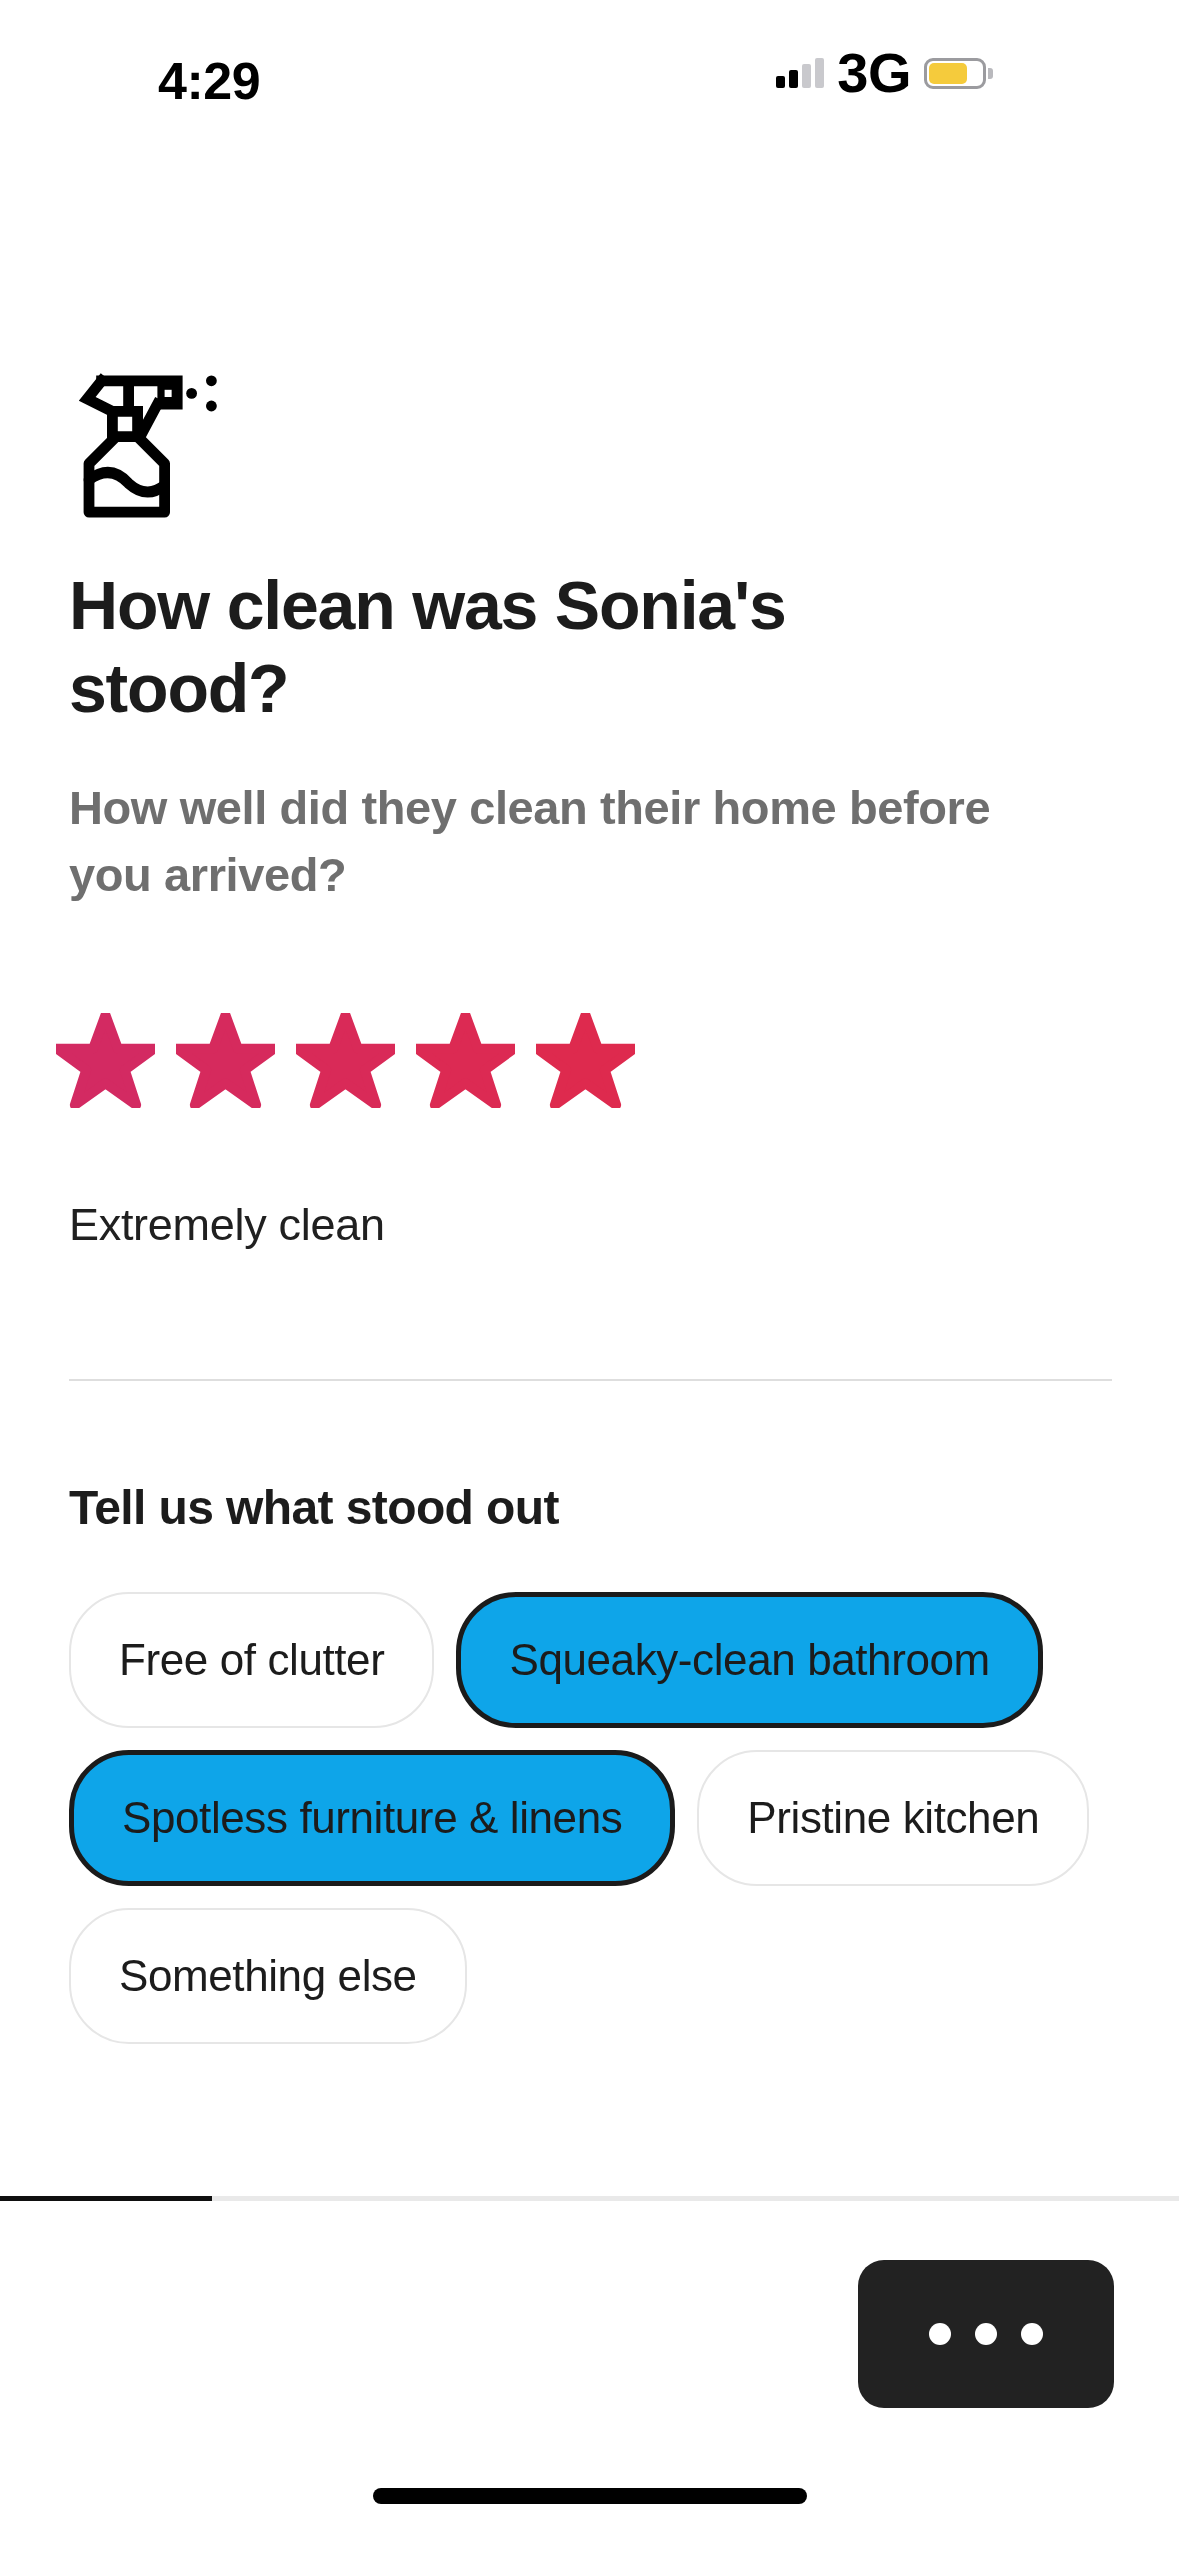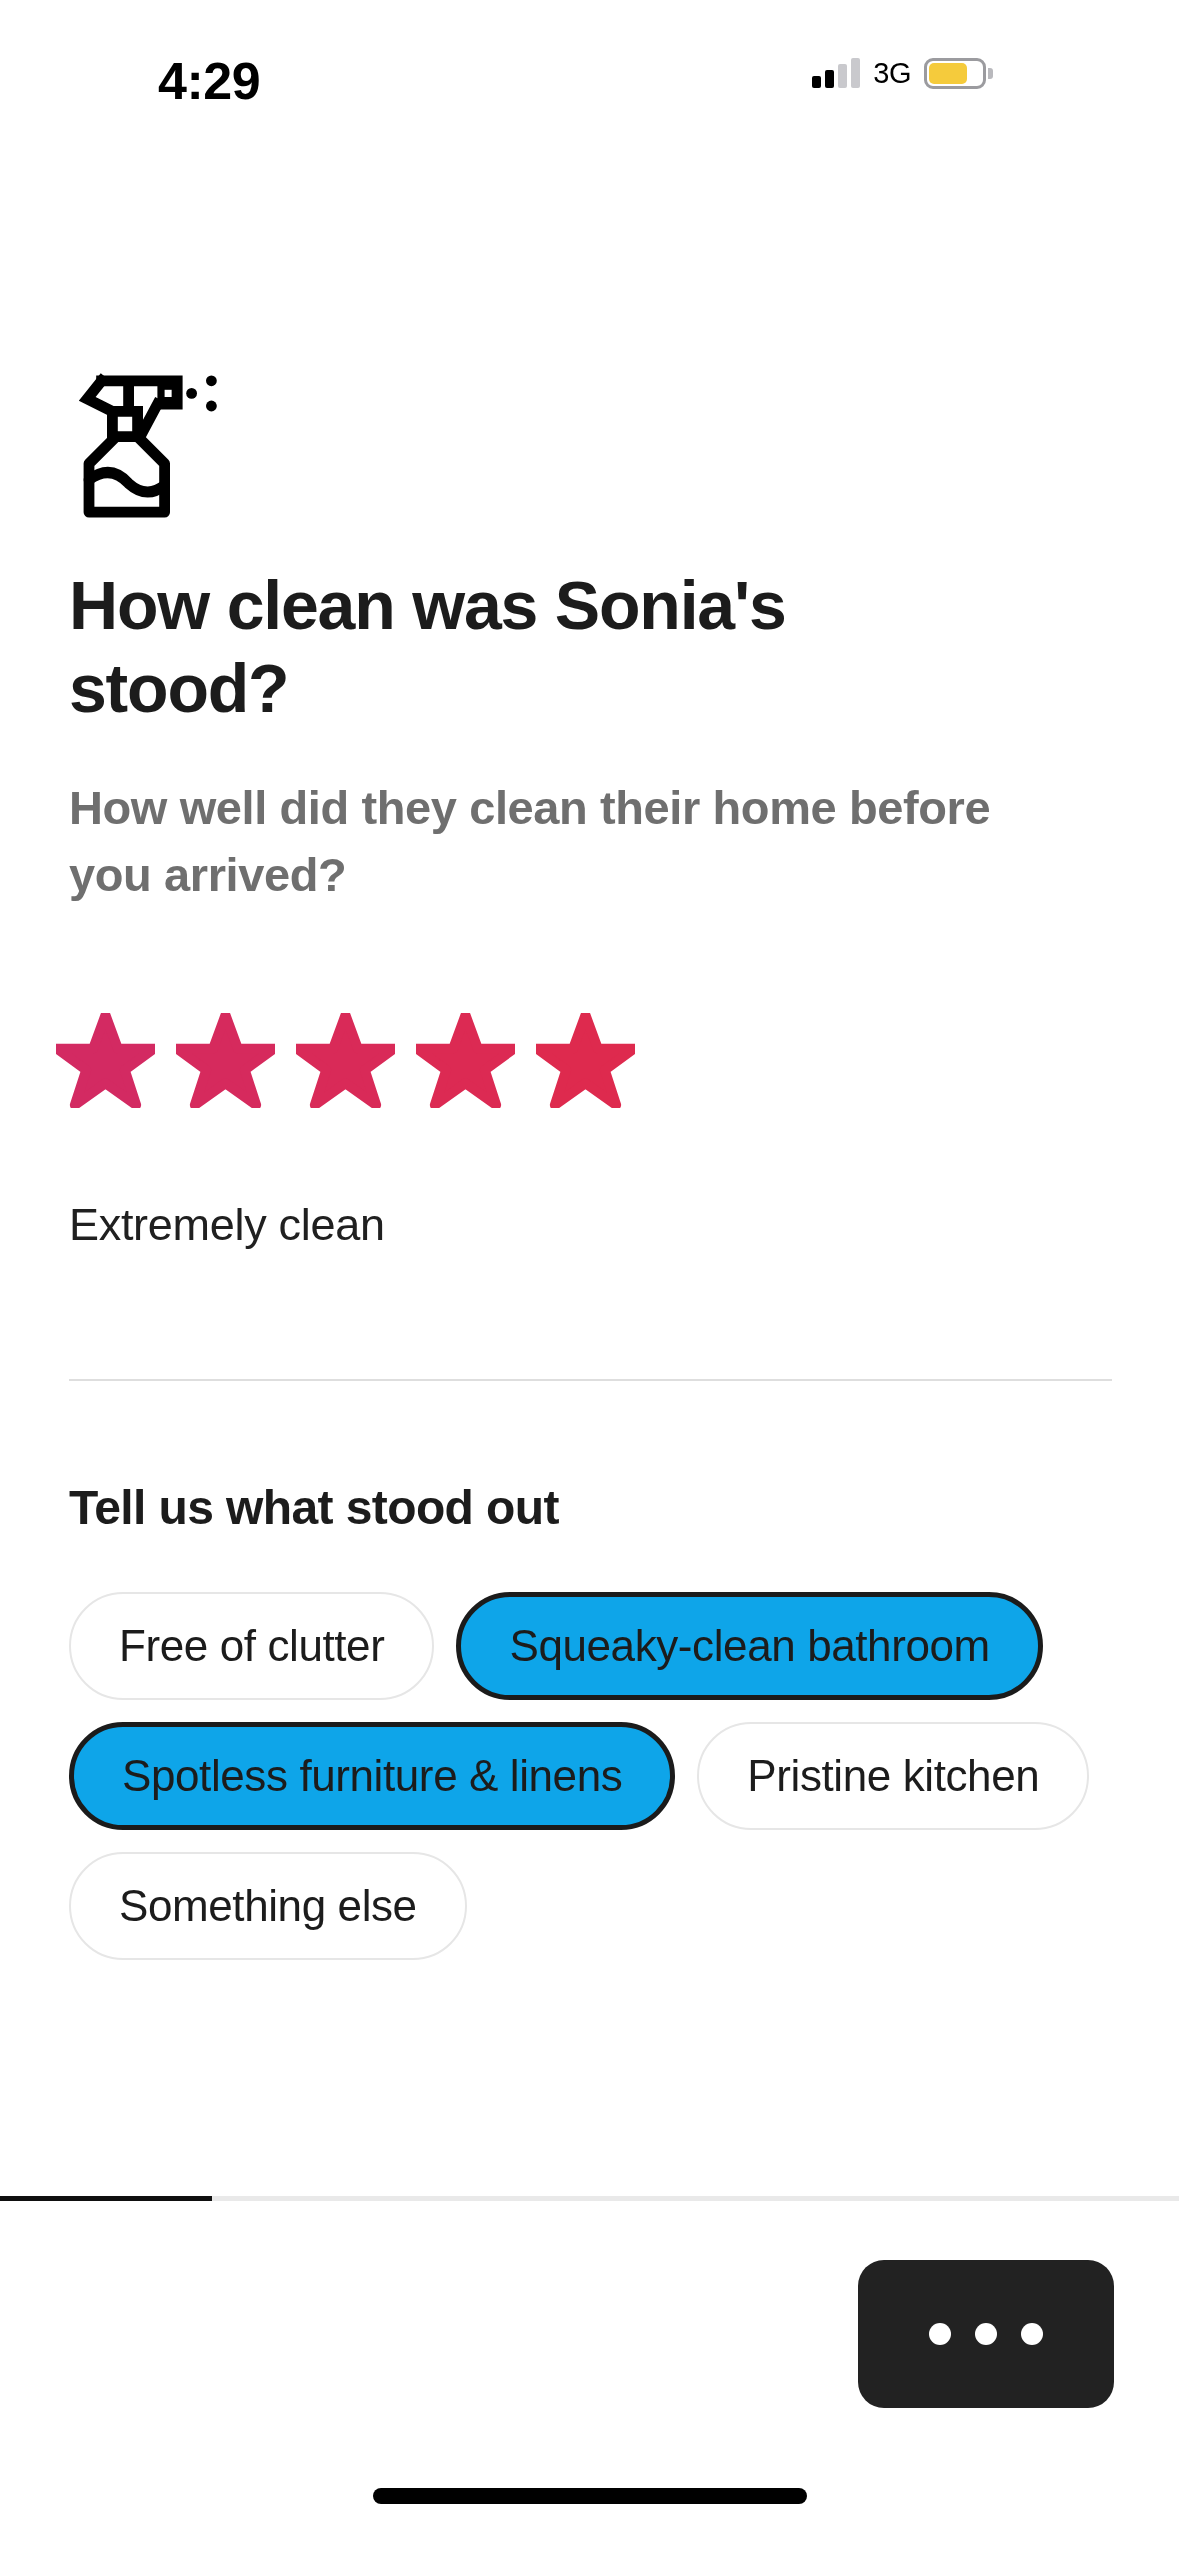--- a/index.html
+++ b/index.html
@@ -25,21 +25,21 @@
     position:absolute; right:42px; top:52px;
     display:flex; align-items:center; gap:13px; height:42px;
   }
   .signal { display:flex; align-items:flex-end; gap:4px; height:30px; }
   .signal i { display:block; width:9px; border-radius:2px; background:#c9c9cd; }
   .signal i.on { background:#000; }
   .signal i:nth-child(1){ height:12px; }
   .signal i:nth-child(2){ height:18px; }
   .signal i:nth-child(3){ height:24px; }
   .signal i:nth-child(4){ height:30px; }
-  .netlabel { font-size:29px; font-weight:400; color:#000; letter-spacing:-0.5px; line-height:1; }
+  .netlabel { font-size:56px; font-weight:700; color:#000; letter-spacing:-0.5px; line-height:1; }
   .battery { position:relative; width:62px; height:31px; }
   .battery .shell {
     position:absolute; inset:0; border:3px solid #9b9b9f;
     border-radius:9px; background:#fff;
   }
   .battery .fill {
     position:absolute; left:5px; top:5px; bottom:5px;
     width:38px; border-radius:5px; background:#f5cb3c;
   }
   .battery .nub {
@@ -100,21 +100,21 @@
     font-size:48px; font-weight:700; color:#1c1c1c;
     letter-spacing:-0.6px; line-height:1;
   }
 
   
   .chips {
     position:absolute; left:69px; top:1592px; width:1060px;
     display:flex; flex-wrap:wrap; gap:22px 22px;
   }
   .chip {
-    height:108px; padding:12px 48px;
+    height:136px; padding:12px 48px;
     display:inline-flex; align-items:center; justify-content:center;
     border-radius:60px; background:#ffffff;
     border:2px solid #e6e6e6;
     font-size:44px; color:#1c1c1c; letter-spacing:-0.4px;
     white-space:nowrap;
   }
   .chip.selected {
     border:5px solid #1b1b1b;
     background:#0ea5e9;
   }

